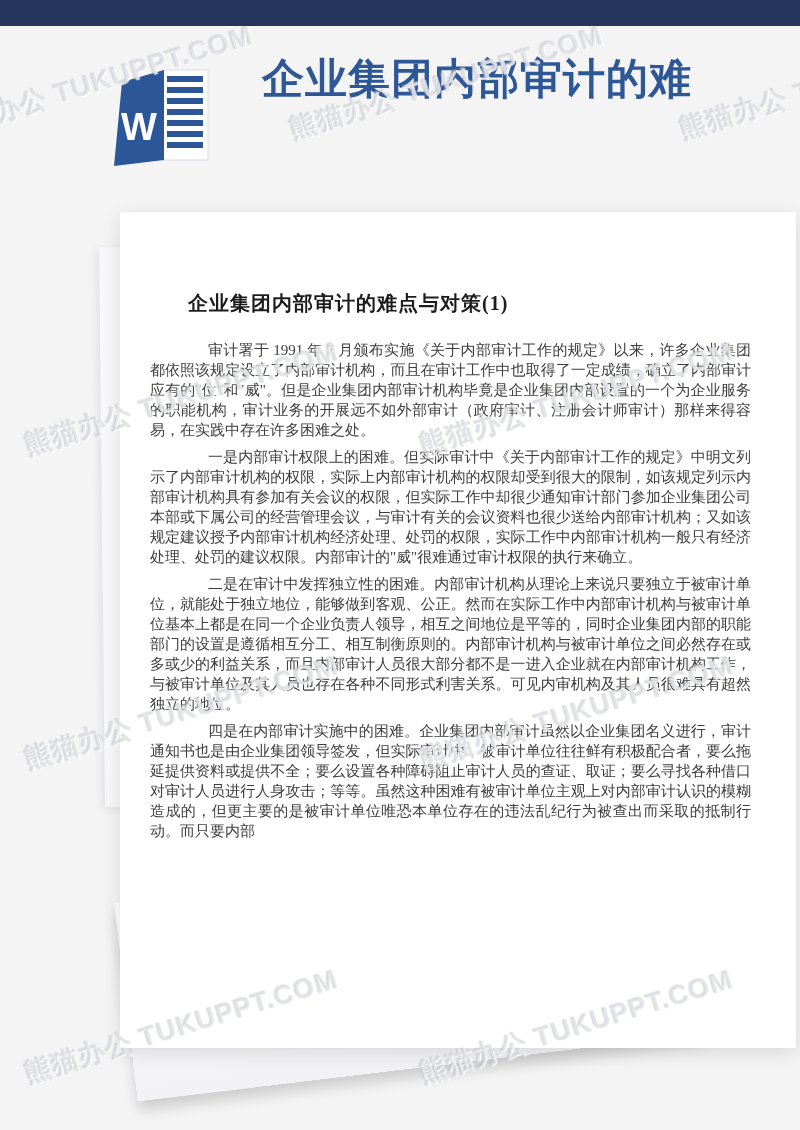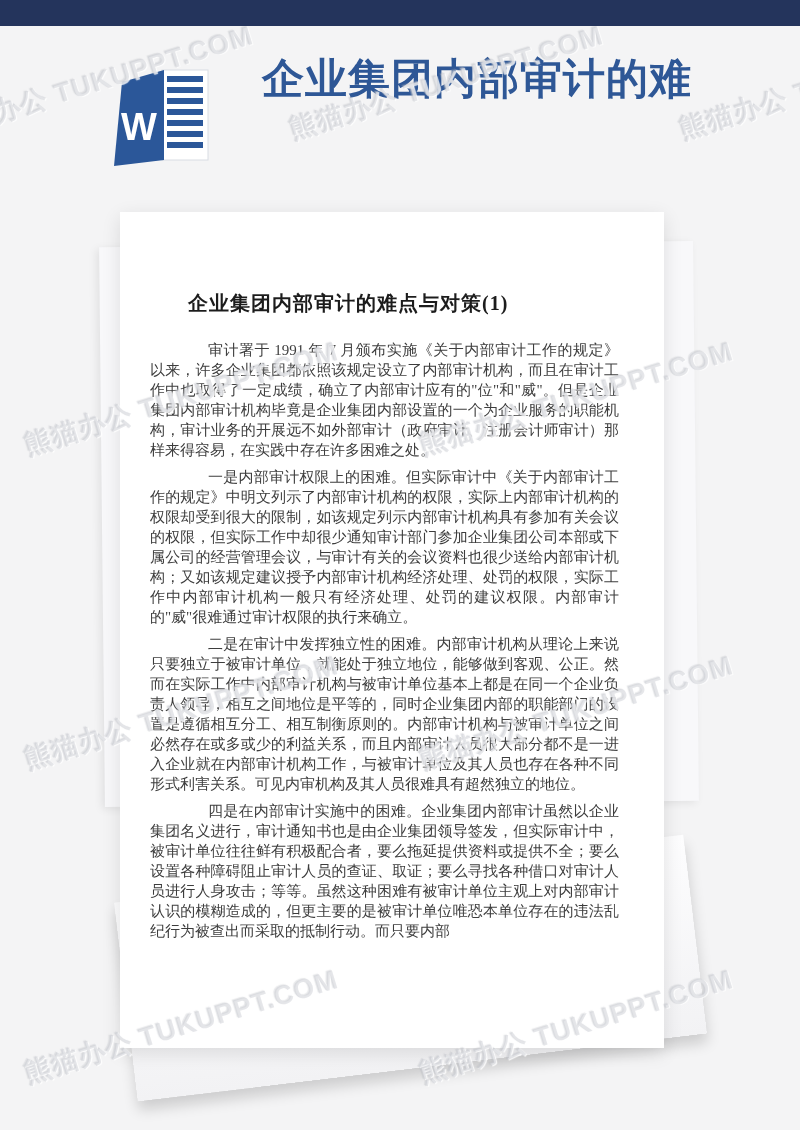--- a/index.html
+++ b/index.html
@@ -24,21 +24,21 @@
   .sheet.b2{
     left:102px;top:244px;width:594px;height:560px;background:#f8f8fa;
     transform:rotate(-0.6deg);box-shadow:-3px 2px 8px rgba(0,0,0,0.08);
   }
   .sheet.b1{
     left:124px;top:868px;width:573px;height:200px;
     background:linear-gradient(180deg,#fdfdfe 0%,#f2f2f4 100%);
     transform:rotate(-6.8deg);box-shadow:0 9px 14px rgba(0,0,0,0.16);
   }
   .page{
-    position:absolute;left:120px;top:212px;width:544px;height:836px;z-index:3;
+    position:absolute;left:120px;top:212px;width:676px;height:836px;z-index:3;
     background:#ffffff;box-shadow:0 5px 18px rgba(0,0,0,0.11);
     box-sizing:border-box;padding:76px 45px 0 30px;
   }
   .doc-title{
     margin:0 0 22px 38px;font-family:"Liberation Serif","DejaVu Serif",serif;
     font-size:20px;line-height:30px;font-weight:bold;color:#1c1c1c;letter-spacing:1px;
   }
   .doc-body p{
     margin:0 0 7px 0;text-indent:58px;
     font-family:"Liberation Serif","DejaVu Serif",serif;

